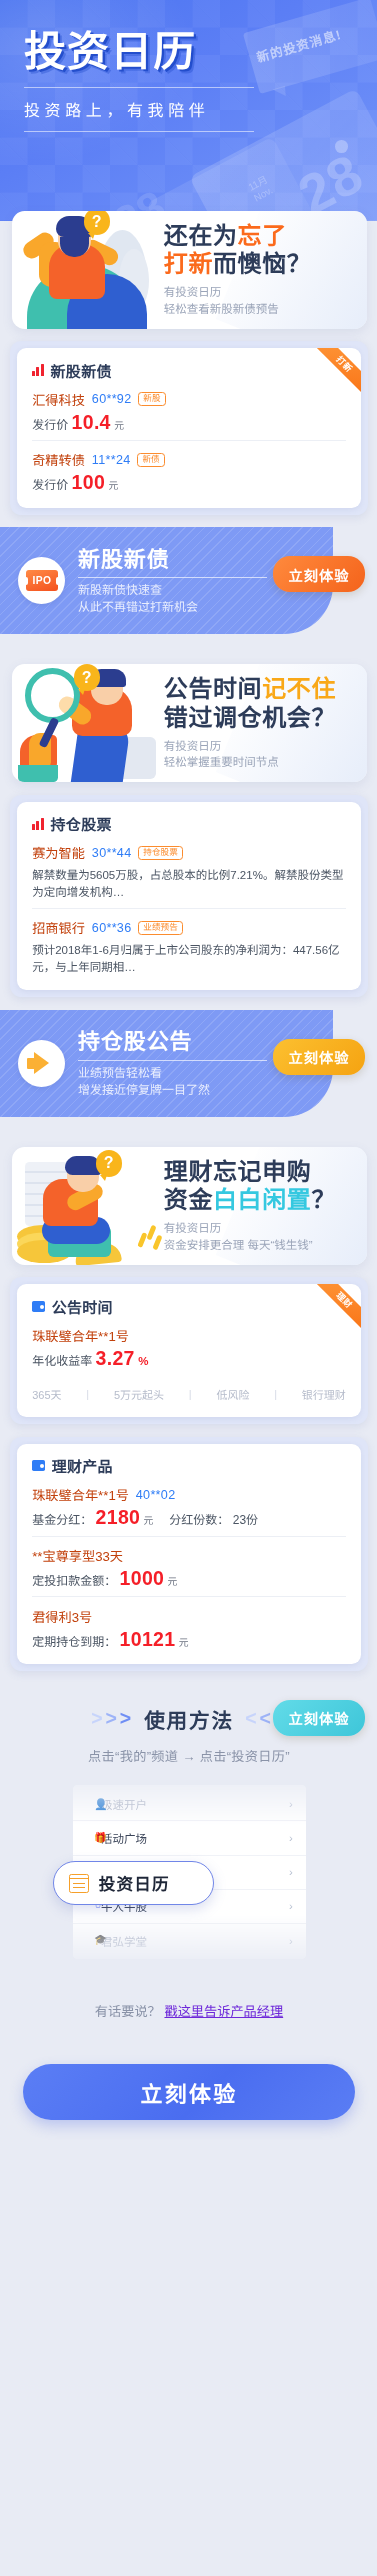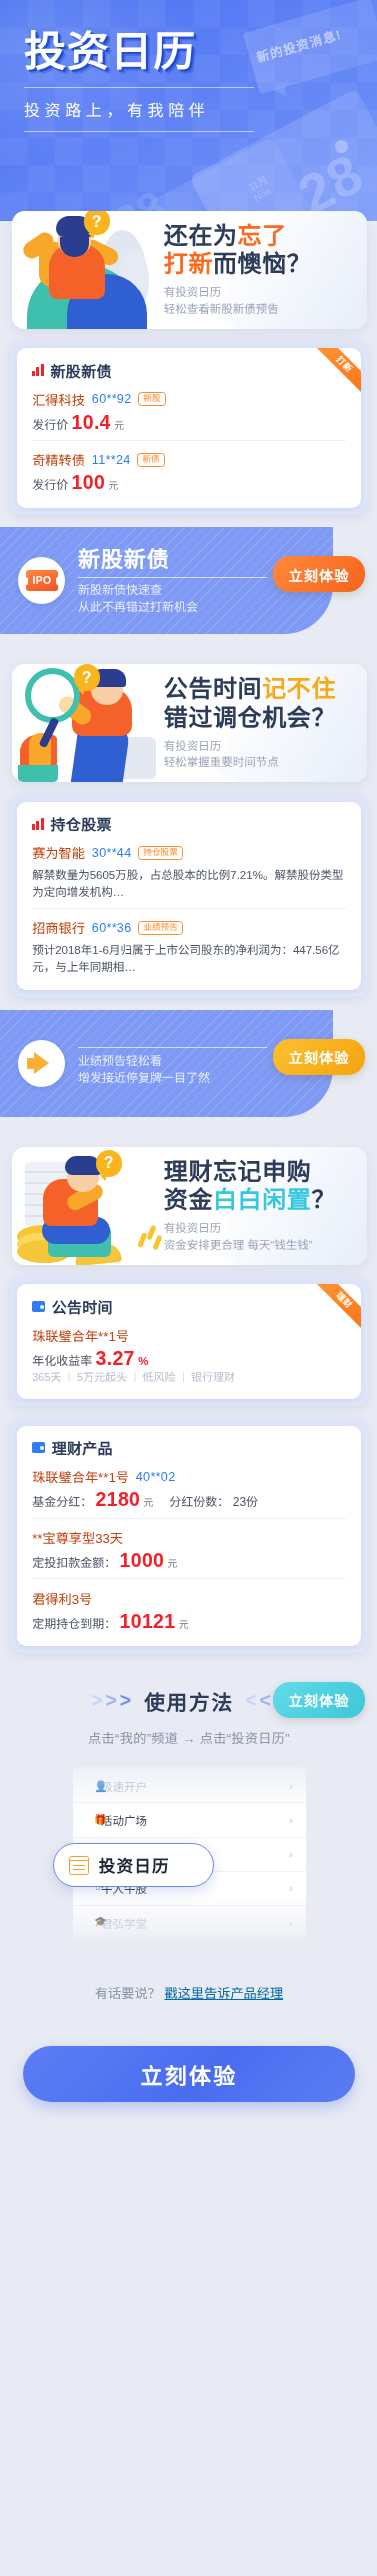--- a/index.html
+++ b/index.html
@@ -166,21 +166,21 @@
   .tag {
     border: 0.6px solid #fb8c2e; color: #fb8c2e; border-radius: 3.4px;
     font-size: 8.6px; padding: 1.1px 4px 1.7px; line-height: 1.1; white-space: nowrap;
   }
   .row-line2 { margin-top: 4px; font-size: 12px; color: #4b5563; display: flex; align-items: baseline; gap: 3.4px; flex-wrap: wrap; }
   .lbl { color: #4b5563; font-size: 12px; }
   .big { color: #f51f28; font-size: 19.5px; font-weight: bold; line-height: 1; letter-spacing: 0.3px; text-align: right; }
   .unit { color: #6b7280; font-size: 9.8px; }
   .pct { color: #f51f28; font-size: 11.5px; font-weight: bold; }
   .desc { margin-top: 4.6px; font-size: 11.5px; line-height: 1.45; color: #4b5563; }
-  .meta { margin-top: 0; font-size: 11px; color: #b6bccb; display: flex; align-items: center; gap: 6.3px; }
+  .meta { margin-top: 18px; font-size: 11px; color: #b6bccb; display: flex; align-items: center; gap: 6.3px; justify-content: space-between; }
   .meta span.divider { color: #d7dbe6; }
   .gap-r { margin-left: 12.6px; }
 
   
   .band {
     position: relative; margin-top: 12.6px; height: 107px;
     background: #7e9af5;
     border-bottom-right-radius: 49px;
     width: 333px;
     overflow: hidden;
@@ -296,21 +296,21 @@
   }
   .pill-cal:after {
     content:""; position: absolute; left: 2.9px; right: 2.9px; top: 8px; height: 1.7px;
     background: #f6a02a; box-shadow: 0 4px 0 #f6a02a;
   }
   .pill-txt { font-size: 16.6px; font-weight: bold; color: #1f2738; letter-spacing: 1.1px; }
 
   
   .foot { text-align: center; padding: 42px 0 0; }
   .foot-line { font-size: 13.2px; color: #8a93a8; }
-  .foot-line a { color: #0369a1; text-decoration: underline; }
+  .foot-line a { color: #6d28d9; text-decoration: underline; }
   .foot-btn {
     margin: 44px auto 0; width: 332px; height: 56px; border-radius: 29px;
     background: linear-gradient(135deg, #5b7ef5, #4a6df0 55%, #5a7df4);
     color: #fff; font-size: 22px; font-weight: bold; letter-spacing: 2.3px;
     display: flex; align-items: center; justify-content: center;
     box-shadow: 0 5.7px 13.8px rgba(78,105,230,.30);
   }
   .foot-pad { height: 36px; }
   .p1-leaf { position:absolute; left:86px; top:19.5px; width:49px; height:80px;
     background:#dde4ef; border-radius: 50% 50% 45% 45%/60% 60% 40% 40%; opacity:.9; }
@@ -575,20 +575,21 @@
       </div>
     </div>
 
     <div class="band-wrap">
       <div class="band">
         <div class="band-in">
           <div class="band-badge">
             <div class="speaker"></div>
           </div>
           <div class="band-body">
+            <div class="band-h">持仓股公告</div>
             <div class="band-rule"></div>
             <div class="band-p">
               <div>业绩预告轻松看</div>
               <div>增发接近停复牌一目了然</div>
             </div>
           </div>
         </div>
       </div>
       <div class="band-cta cta-yellow">立刻体验</div>
     </div>

